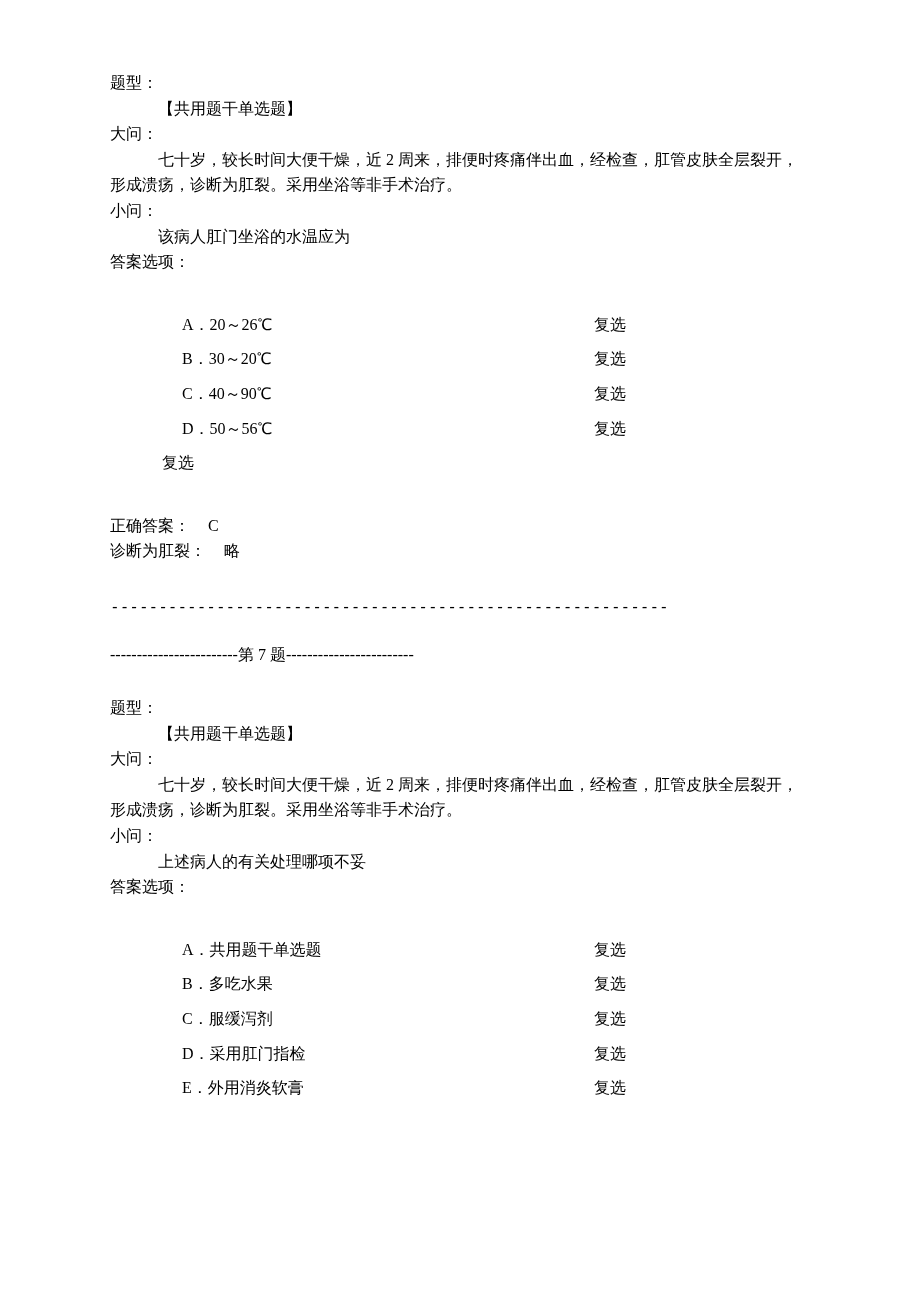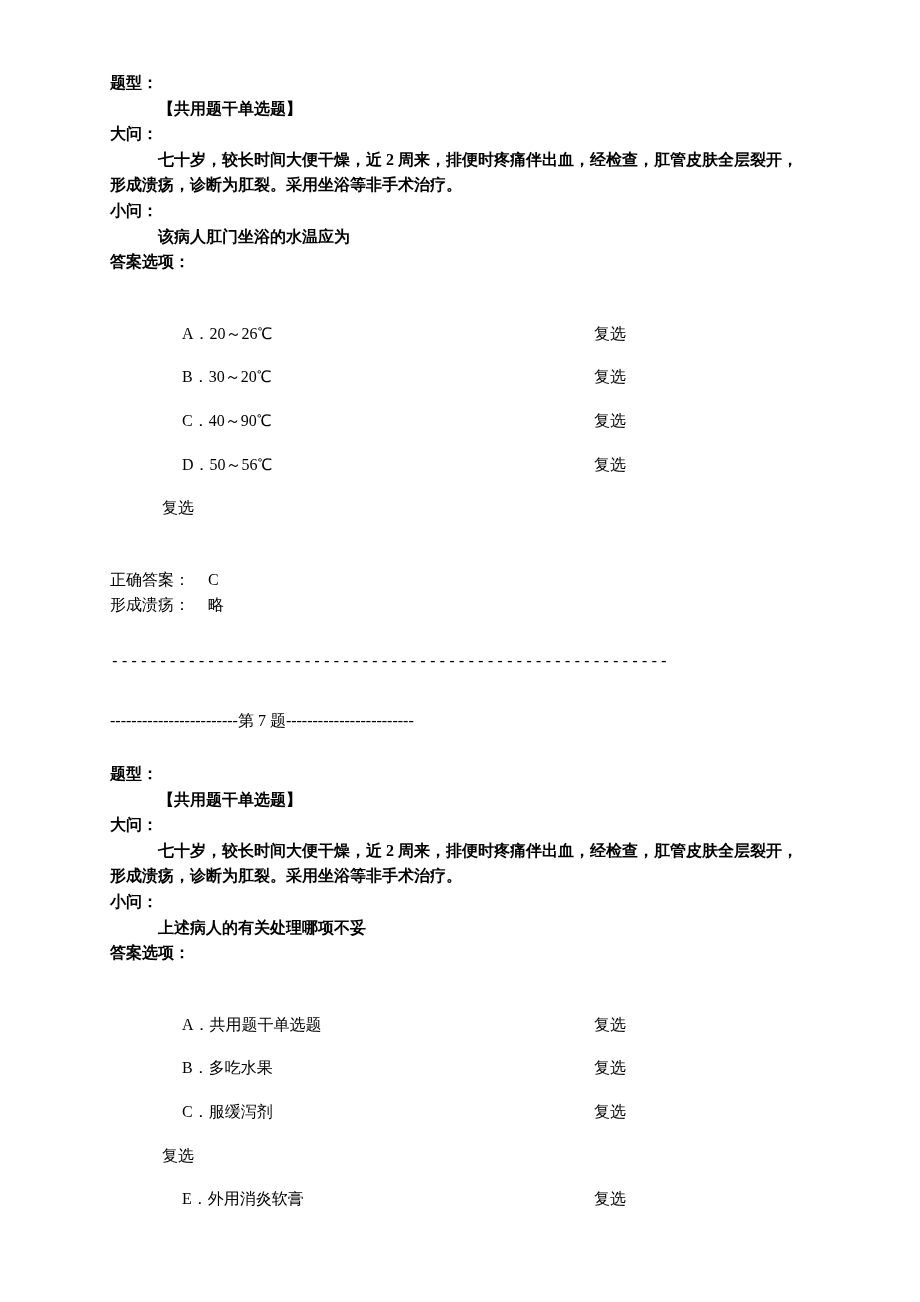--- a/index.html
+++ b/index.html
@@ -6,45 +6,45 @@
       font-family: "SimSun", "宋体", serif;
       font-size: 16px;
       line-height: 1.6;
       color: #000;
       background: #fff;
       margin: 0;
       padding: 70px 110px;
       width: 920px;
       box-sizing: border-box;
     }
-    .block { margin: 0; font-weight: bold; }
+    .block { margin: 0; }
     .indent-1 { padding-left: 48px; }
     .option-row {
       display: flex;
-      margin: 18px 0;
+      margin: 9px 0;
     }
     .option-left {
       padding-left: 72px;
       width: 360px;
       flex-shrink: 0;
     }
     .option-fuxuan {
       padding-left: 52px;
     }
     .answer-row {
       display: flex;
     }
     .answer-val { padding-left: 18px; }
     .divider-dash {
       margin-top: 30px;
       font-family: monospace, "SimSun";
       letter-spacing: 0px;
     }
     .q-divider {
-      margin-top: 34px;
+      margin-top: 22px;
       margin-bottom: 28px;
     }
     .spacer-mid { height: 28px; }
   </style>
 </head>
 <body>
 
 <div class="block">题型：</div>
 <div class="block indent-1">【共用题干单选题】</div>
 
@@ -78,21 +78,21 @@
   <div class="option-fuxuan">复选</div>
 </div>
 
 <div class="spacer-mid"></div>
 
 <div class="answer-row">
   <span>正确答案：</span>
   <span class="answer-val">C</span>
 </div>
 <div class="answer-row">
-  <span>形成溃疡：</span>
+  <span>诊断为肛裂：</span>
   <span class="answer-val">略</span>
 </div>
 
 <div class="divider-dash">----------------------------------------------------------</div>
 
 <div class="q-divider">------------------------第 7 题------------------------</div>
 
 <div class="block">题型：</div>
 <div class="block indent-1">【共用题干单选题】</div>
 
@@ -112,18 +112,19 @@
 </div>
 <div class="option-row">
   <div class="option-left">B．多吃水果</div>
   <div class="option-fuxuan">复选</div>
 </div>
 <div class="option-row">
   <div class="option-left">C．服缓泻剂</div>
   <div class="option-fuxuan">复选</div>
 </div>
 <div class="option-row">
+  <div class="option-left">D．采用肛门指检</div>
   <div class="option-fuxuan">复选</div>
 </div>
 <div class="option-row">
   <div class="option-left">E．外用消炎软膏</div>
   <div class="option-fuxuan">复选</div>
 </div>
 
 </body></html>

